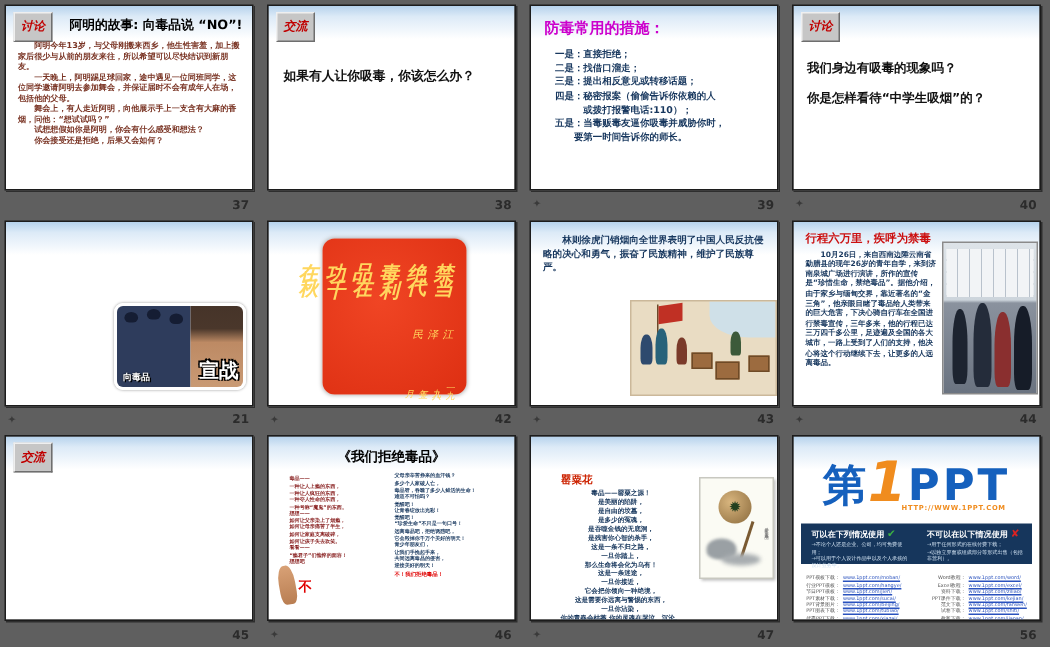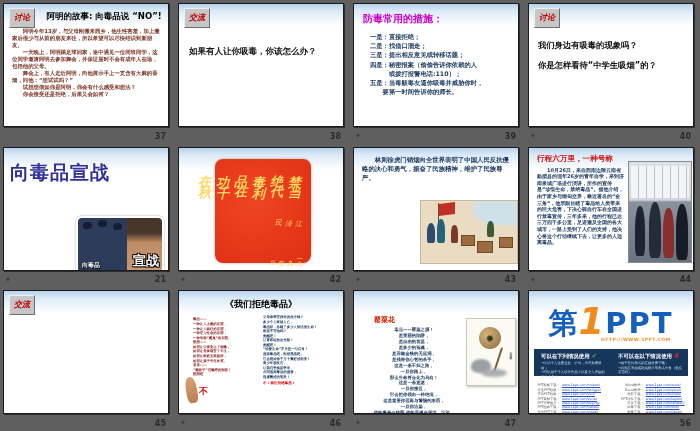--- a/index.html
+++ b/index.html
@@ -19,21 +19,21 @@
   
   .qtext{position:absolute;top:42px;left:10px;right:6px;font-size:8.5px;font-weight:bold;color:#111;line-height:11px}
   .s45-text{top:38px;left:12px}
   
   .s39-title{position:absolute;top:8px;left:9px;font-size:10px;font-weight:bold;color:#cc00cc}
   .s39-lines{position:absolute;top:28px;left:16px;right:4px;font-size:6.3px;line-height:9.2px;color:#17375e;font-weight:bold}
   
   .s40-text{position:absolute;top:36px;left:9px;right:4px;font-size:8.3px;font-weight:bold;color:#111;line-height:10px}
   
   .s41-title{position:absolute;top:12px;left:6px;font-size:19px;font-weight:bold;color:#30309c;letter-spacing:1px}
-  .s41-photo{position:absolute;left:72px;top:68px;width:84px;height:54px;border:2px solid #fff;border-radius:6px;overflow:hidden;box-shadow:0 0 2px #999}
+  .s41-photo{position:absolute;left:72px;top:54px;width:84px;height:54px;border:2px solid #fff;border-radius:6px;overflow:hidden;box-shadow:0 0 2px #999}
   .s41-police{position:absolute;left:0;top:0;width:58%;height:100%;background:#2e3c5c}
   .helmet{position:absolute;width:9px;height:7px;border-radius:50% 50% 40% 40%;background:#151d33}
   .s41-face{position:absolute;right:0;top:0;width:42%;height:100%;background:linear-gradient(to bottom,#463429 0%,#4a372b 28%,#bd8a64 45%,#c99a74 100%)}
   .s41-big{position:absolute;right:3px;bottom:2px;font-size:13px;font-weight:bold;color:#fff;text-shadow:1px 1px 0 #000,-1px -1px 0 #000,1px -1px 0 #000,-1px 1px 0 #000}
   .s41-small{position:absolute;left:4px;bottom:2px;font-size:6px;font-weight:bold;color:#fff;text-shadow:0 0 1px #000,1px 1px 0 #000}
   
   .poster{position:absolute;left:36px;top:11px;width:96px;height:104px;background:radial-gradient(circle at 40% 40%,#f04524,#dd2f12);border-radius:8px;box-shadow:0 0 3px #aaa}
   .poster-cols{position:absolute;right:8px;top:6px;bottom:6px;writing-mode:vertical-rl;display:flex;gap:6px;color:#ffd75e;font-family:"DejaVu Serif","Liberation Serif",serif}
   .pc-main{font-size:13px;font-weight:bold;letter-spacing:2.5px;font-style:italic}
   .pc-sign{font-size:7px;letter-spacing:1px;margin-top:28px;font-style:italic}
@@ -141,21 +141,20 @@
 你是怎样看待“中学生吸烟”的？</div>
     </div>
     <div class="strip">
       <span class="tricon">✦</span>
       <span class="num">40</span>
     </div>
   </div>
 
   <div class="cell">
     <div class="slide grad">
-      <div class="s41-title">向毒品宣战</div>
       <div class="s41-photo">
         <div class="s41-police">
           <div class="helmet" style="left:5px;top:4px"></div>
           <div class="helmet" style="left:20px;top:2px"></div>
           <div class="helmet" style="left:35px;top:5px"></div>
         </div>
         <div class="s41-face"></div>
         <span class="s41-small">向毒品</span>
         <span class="s41-big">宣战</span>
       </div>
@@ -200,21 +199,21 @@
       </div>
     </div>
     <div class="strip">
       <span class="tricon">✦</span>
       <span class="num">43</span>
     </div>
   </div>
 
   <div class="cell">
     <div class="slide grad">
-      <div class="s44-title">行程六万里，一种号称</div>
+      <div class="s44-title">行程六万里，疾呼为禁毒</div>
       <div class="s44-body pre">　　10月26日，来自西南边陲云南省勐腊县的现年26岁的青年自学，来到济南泉城广场进行演讲，所作的宣传是“珍惜生命，禁绝毒品”。据他介绍，由于家乡与缅甸交界，靠近著名的“金三角”，他亲眼目睹了毒品给人类带来的巨大危害，下决心骑自行车在全国进行禁毒宣传，三年多来，他的行程已达三万四千多公里，足迹遍及全国的各大城市，一路上受到了人们的支持，他决心将这个行动继续下去，让更多的人远离毒品。</div>
       <div class="s44-photo">
         <div class="wall"></div>
         <div class="fig" style="left:6px;top:44px;width:10px;height:50px;background:#1d2430"></div>
         <div class="fig" style="left:20px;top:40px;width:12px;height:56px;background:#242c3a"></div>
         <div class="fig" style="left:34px;top:46px;width:11px;height:50px;background:#8a2f2f"></div>
         <div class="fig" style="left:47px;top:42px;width:12px;height:56px;background:#161c28"></div>
       </div>
     </div>
     <div class="strip">

